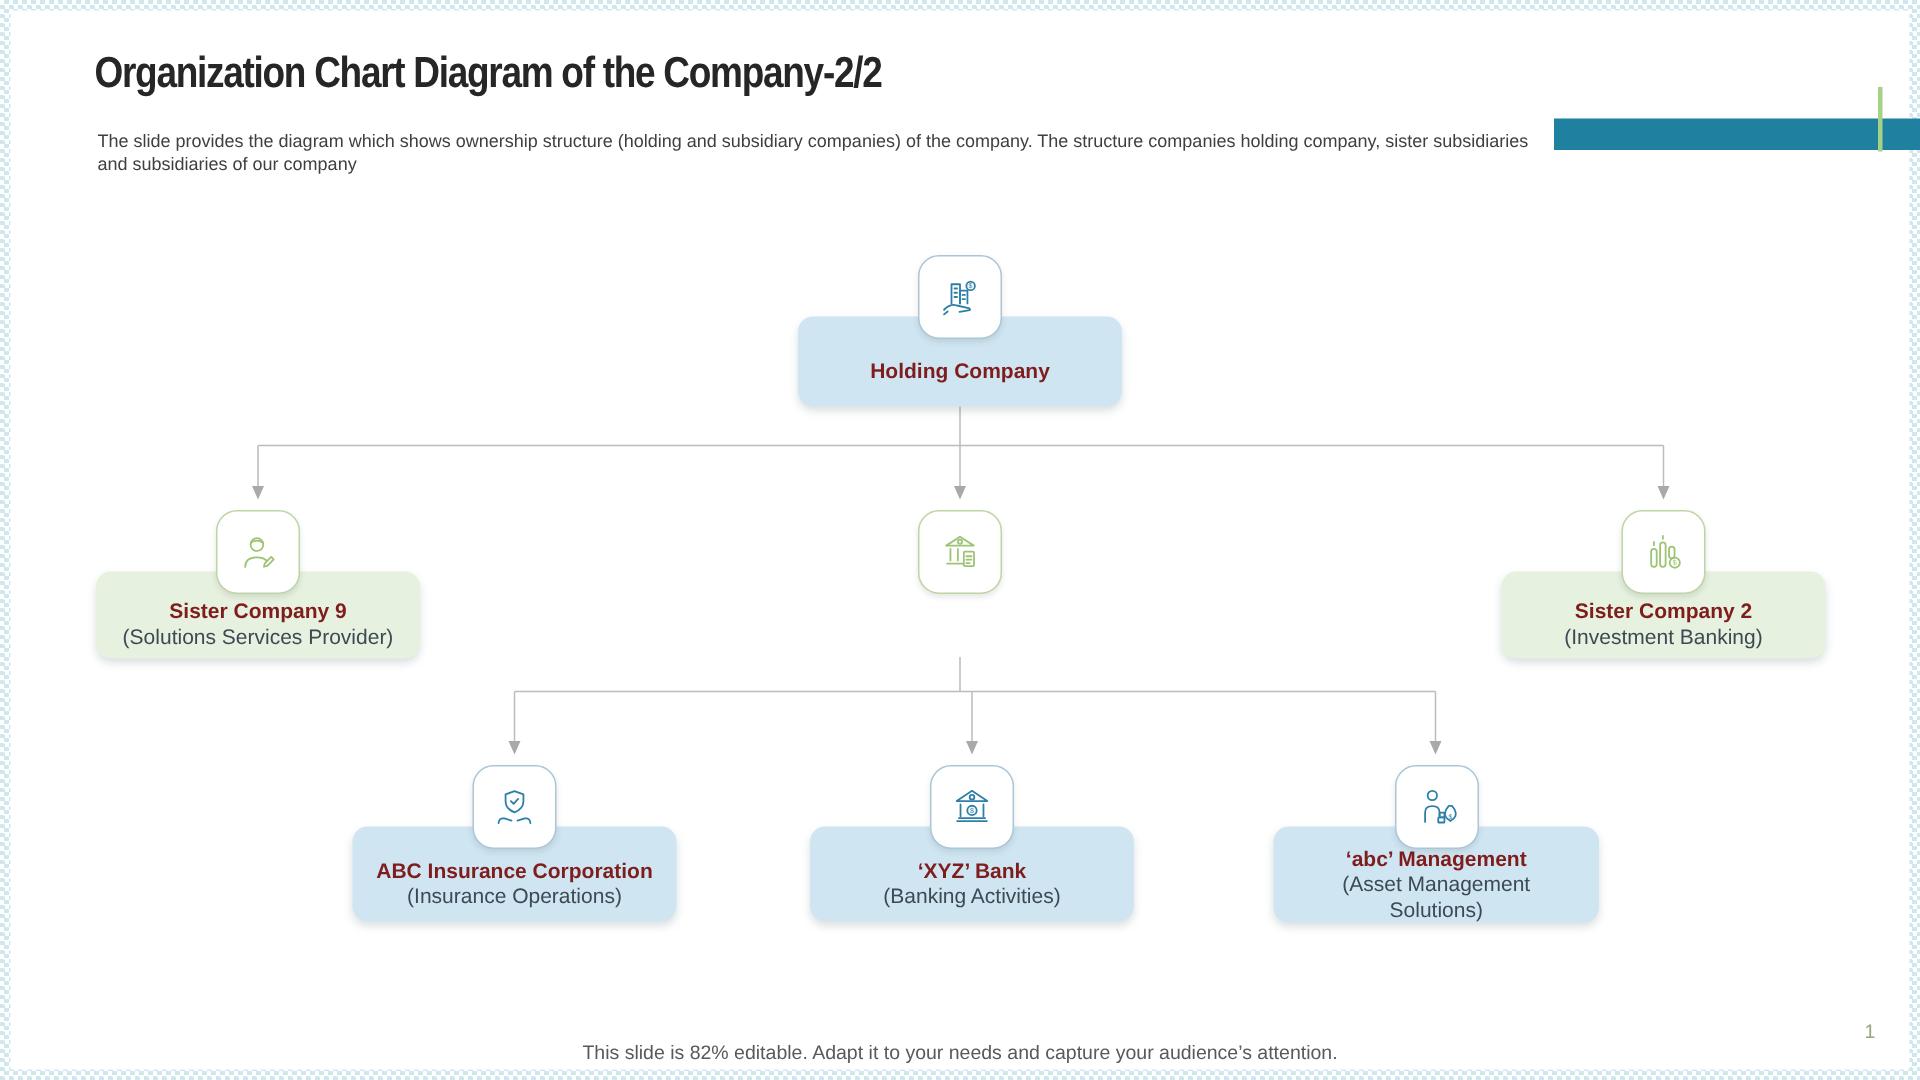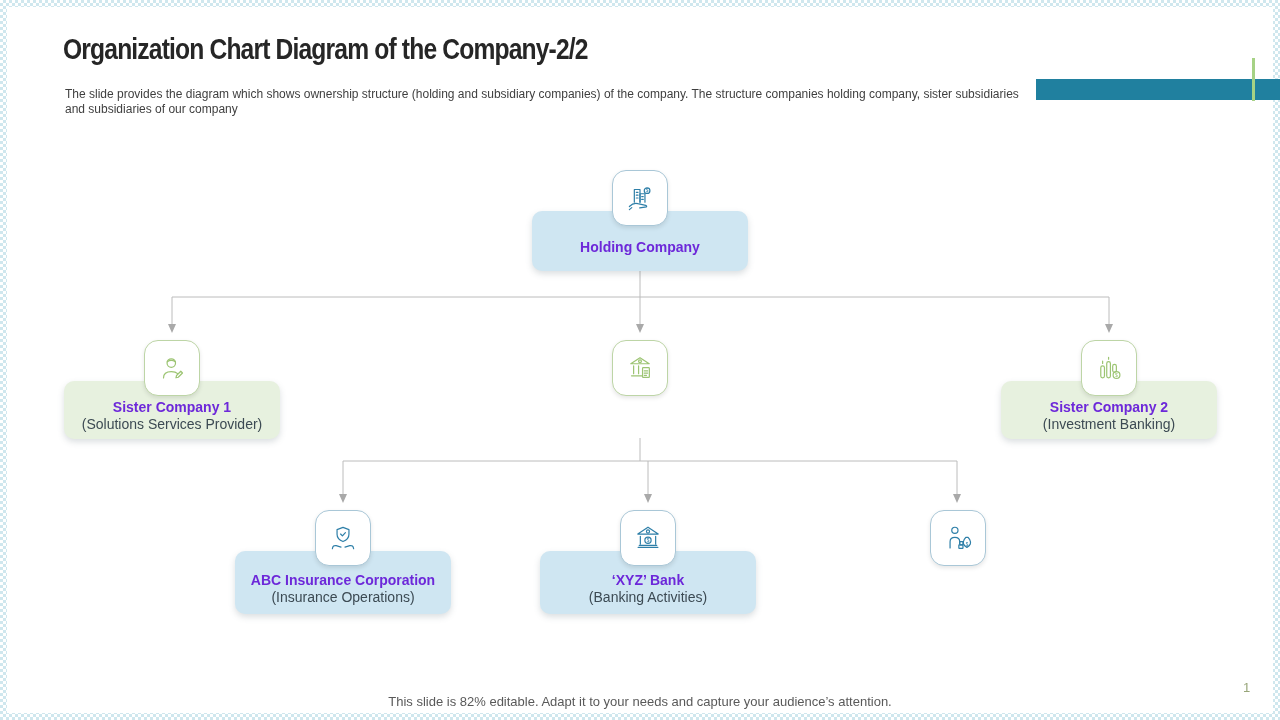--- a/index.html
+++ b/index.html
@@ -29,21 +29,21 @@
   }
   .icon-card.blue{border:1px solid #a9c7d7;}
   .icon-card.green{border:1px solid #bdd5a6;}
   .box{
     width:100%;margin-top:-15px;border-radius:10px;box-sizing:border-box;
     display:flex;flex-direction:column;align-items:center;justify-content:center;
     padding-top:12px;box-shadow:0 3px 6px rgba(90,110,120,.22);text-align:center;
   }
   .box.blue{background:#cfe6f2;}
   .box.green{background:#e7f1df;}
-  .box-title{font-weight:bold;font-size:14px;line-height:17px;color:#6d28d9;}
+  .box-title{font-weight:bold;font-size:14px;line-height:17px;color:#7f1d1d;}
   .box-sub{font-size:14px;line-height:17px;color:#3c4a53;}
   .footer{
     position:absolute;left:0;top:694px;width:100%;text-align:center;z-index:2;
     font-size:13px;color:#595959;
   }
   .page-num{position:absolute;left:1243px;top:680px;z-index:3;font-size:13px;color:#98a67a;}
   svg.icn{display:block;}
   svg.icn *{vector-effect:non-scaling-stroke;}
 </style>
 </head>
@@ -86,21 +86,21 @@
   <div class="node" style="left:64px;top:340px;width:216px">
     <div class="icon-card green">
       <svg class="icn" width="34" height="34" viewBox="0 0 24 24" fill="none" stroke="#9cc472" stroke-width="1.2" stroke-linecap="round" stroke-linejoin="round">
         <circle cx="11.5" cy="8.5" r="3"></circle>
         <path d="M8.7 7.6 q2.8 -1.9 5.6 0"></path>
         <path d="M6 19 q0 -4.5 5.5 -4.5 q3 0 4.5 1.5"></path>
         <path d="M15.2 17.3 l3 -3 1.2 1.2 -3 3 -1.6 .4 z"></path>
       </svg>
     </div>
     <div class="box green" style="height:58px">
-      <div class="box-title">Sister Company 1</div>
+      <div class="box-title">Sister Company 9</div>
       <div class="box-sub">(Solutions Services Provider)</div>
     </div>
   </div>
 
   <div class="node" style="left:532px;top:340px;width:216px">
     <div class="icon-card green">
       <svg class="icn" width="34" height="34" viewBox="0 0 24 24" fill="none" stroke="#9cc472" stroke-width="1.2" stroke-linecap="round" stroke-linejoin="round">
         <path d="M5.5 9 L12 4.8 L18.5 9 H5.5 Z"></path>
         <circle cx="12" cy="7.2" r="1"></circle>
         <path d="M7.5 10.5v5.5 M11 10.5v5.5"></path>
@@ -164,17 +164,21 @@
     <div class="icon-card blue">
       <svg class="icn" width="34" height="34" viewBox="0 0 24 24" fill="none" stroke="#2e7fa8" stroke-width="1.2" stroke-linecap="round" stroke-linejoin="round">
         <circle cx="9.8" cy="6.6" r="2.2"></circle>
         <path d="M6.4 19 v-4.4 q0 -3 3.4 -3 q3.4 0 3.4 3 V16"></path>
         <path d="M16.3 13.2 l1.2 -1.7 h1.6 l1.2 1.7 q1.8 3.4 -2 5.4 q-3.8 -2 -2 -5.4 z"></path>
         <text x="18.3" y="17.5" font-size="3.2" text-anchor="middle" fill="#2e7fa8" stroke="none" font-family="Liberation Sans, sans-serif">$</text>
         <rect x="12.6" y="16.9" width="2.9" height="2.4" rx="0.3"></rect>
         <rect x="13.2" y="14.6" width="2.3" height="2.3" rx="0.3"></rect>
       </svg>
     </div>
+    <div class="box blue" style="height:64px">
+      <div class="box-title">‘abc’ Management</div>
+      <div class="box-sub" style="max-width:170px">(Asset Management Solutions)</div>
+    </div>
   </div>
 
   <div class="footer">This slide is 82% editable. Adapt it to your needs and capture your audience’s attention.</div>
   <div class="page-num">1</div>
 </div>
 
 </body></html>

